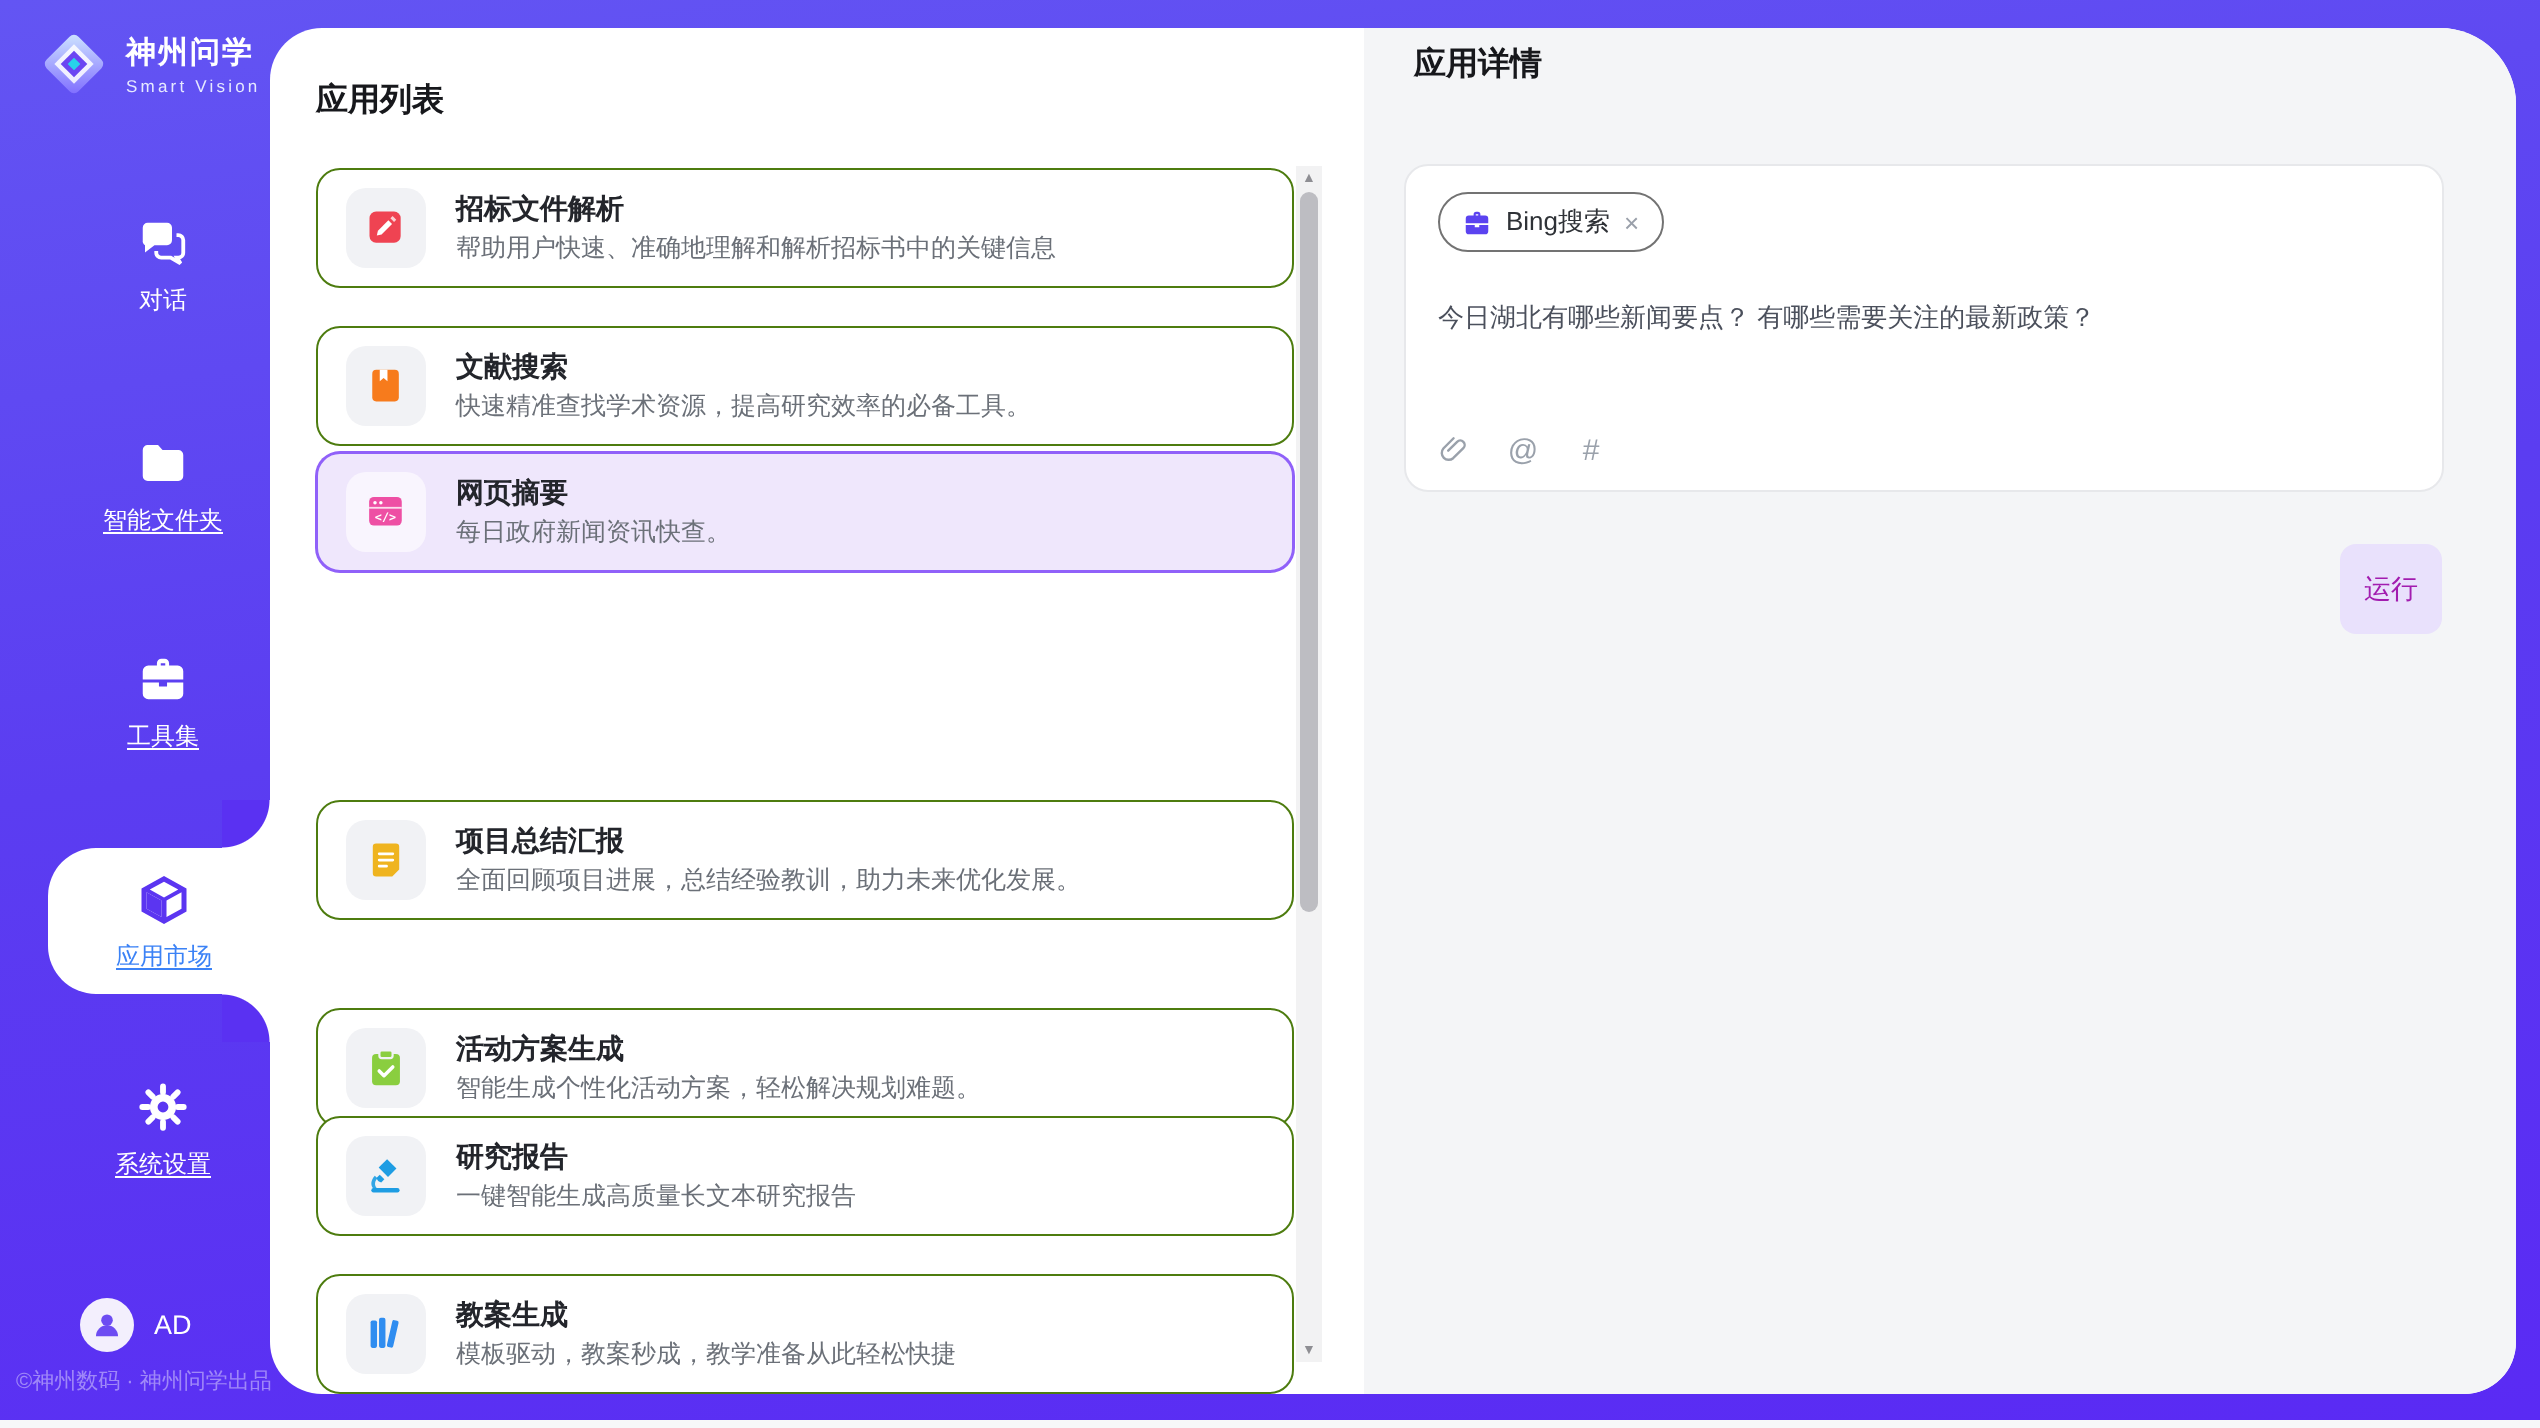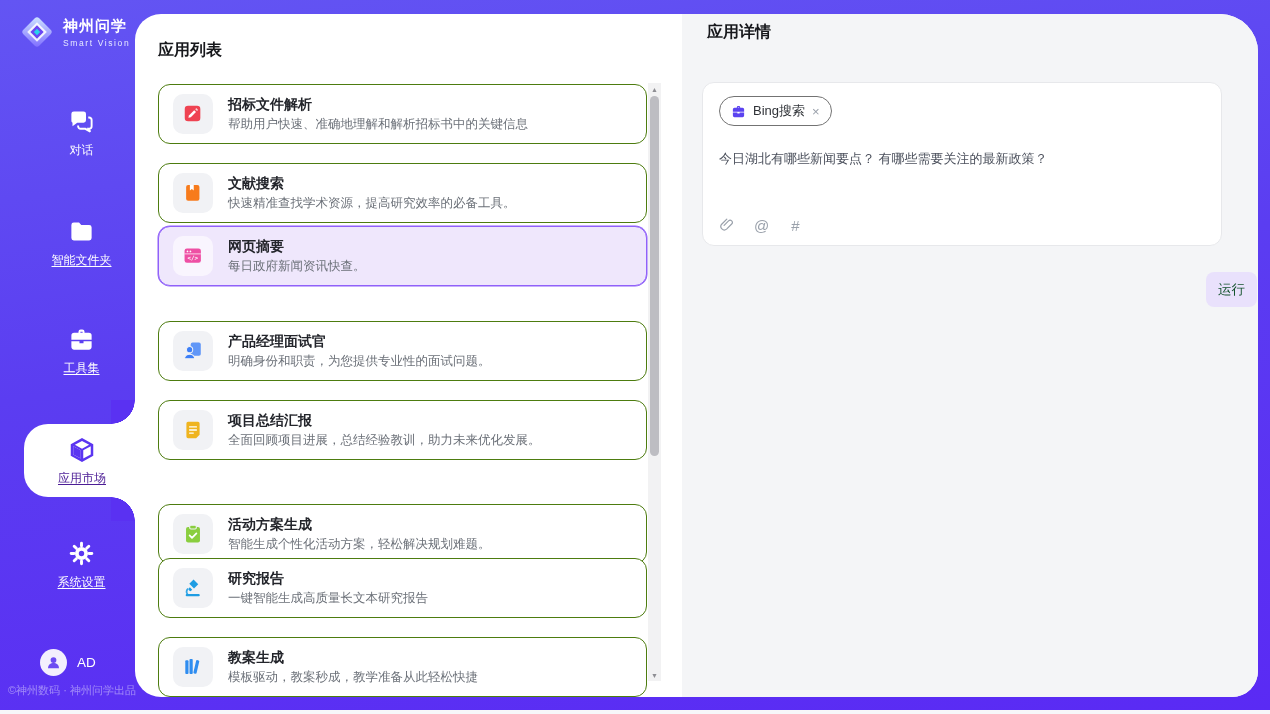--- a/index.html
+++ b/index.html
@@ -17,21 +17,21 @@
   .nav-item { position:absolute; left:0; width:135px; display:flex; flex-direction:column; align-items:center; gap:7px;
               color:#fff; cursor:pointer;padding-left:28px; }
   .nav-item .nav-ic { width:27px; height:27px; color:#fff; }
   .nav-label { font-size:12px; color:#fff; }
   .nav-label.u { text-decoration:underline; text-underline-offset:2px; }
 
   .nav-blob { position:absolute; left:24px; top:424px; width:116px; height:73px; background:#ffffff;
               border-radius:24px 0 0 24px; display:flex; flex-direction:column; align-items:center;
               justify-content:center; gap:5px; cursor:pointer; }
   .nav-blob .nav-ic { width:30px; height:30px; color:#5b35f1; }
-  .nav-blob .nav-label { color:#4c1d95; }
+  .nav-blob .nav-label { color:#3b82f6; }
   .fillet { position:absolute; left:111px; width:24px; height:24px; }
   .fillet.top { top:400px; background:radial-gradient(circle 24px at 0 0,#5a31f2 0 23.5px,#ffffff 24px); }
   .fillet.bot { top:497px; background:radial-gradient(circle 24px at 0 100%,#5a31f2 0 23.5px,#ffffff 24px); }
 
   .user-row { position:absolute; left:40px; top:649px; display:flex; align-items:center; gap:10px; }
   .avatar { width:27px; height:27px; border-radius:50%; background:#f3effd; display:flex; align-items:center; justify-content:center; }
   .avatar .av-ic { width:17px; height:17px; color:#6d4cf2; }
   .user-name { color:#fff; font-size:13.5px; }
   .side-footer { position:absolute; left:8px; top:683px; font-size:11px; color:rgba(255,255,255,.42); white-space:nowrap; }
 
@@ -63,22 +63,22 @@
   .detail-card { position:absolute; left:20px; top:68px; width:520px; height:164px; background:#fff;
                  border:1px solid #e7e8eb; border-radius:12px; }
   .chip { position:absolute; left:16px; top:13px; height:30px; display:inline-flex; align-items:center; gap:7px;
           padding:0 11px; border:1px solid #737373; border-radius:16px; background:#fff; cursor:pointer; }
   .chip .chip-ic { width:15px; height:15px; }
   .chip-label { font-size:13px; color:#2f3237; }
   .chip-close { font-size:13px; color:#9aa0aa; cursor:pointer; line-height:1; }
   .prompt-text { position:absolute; left:16px; top:66px; width:480px; font-size:13px; color:#4b505c; line-height:1.5; cursor:text; }
   .composer { position:absolute; left:16px; top:134px; display:flex; align-items:center; gap:17px; color:#9aa1ab; }
   .composer .cicon { width:17px; height:17px; font-size:15px; display:flex; align-items:center; justify-content:center; cursor:pointer; }
-  .run-btn { position:absolute; left:488px; top:258px; width:51px; height:35px; background:#e9e1fc; color:#14532d;
-             font-size:13.5px; border:none; border-radius:8px; cursor:pointer; display:flex; align-items:center; justify-content:center;margin-left:36px; }
+  .run-btn { position:absolute; left:488px; top:258px; width:51px; height:45px; background:#e9e1fc; color:#a21caf;
+             font-size:13.5px; border:none; border-radius:8px; cursor:pointer; display:flex; align-items:center; justify-content:center; }
 
   .bottom-strip { position:absolute; left:0; bottom:0; width:1270px; height:4px; background:#f7f7f9; }
 </style>
 </head>
 <body>
 
 <div class="page">
 
   <div class="logo">
     <span class="logo-mark"><svg viewBox="0 0 24 24" width="100%" height="100%" xmlns="http://www.w3.org/2000/svg">
@@ -194,35 +194,20 @@
               <rect x="2.8" y="9.2" width="17.8" height="1" fill="#fff" opacity=".8"></rect>
               <text x="11.7" y="16.8" font-size="6.4" font-weight="bold" fill="#fff" text-anchor="middle" font-family="DejaVu Sans Mono, monospace">&lt;/&gt;</text>
             </svg></span>
       </span>
       <span>
         <div class="app-name">网页摘要</div>
         <div class="app-desc">每日政府新闻资讯快查。</div>
       </span>
     </div>
 
-    <div class="app-card" style="top:307px">
-      <span class="app-icon-box">
-        <span class="ic" style="color: rgb(61, 127, 247);"><svg viewBox="0 0 24 24" width="100%" height="100%" xmlns="http://www.w3.org/2000/svg">
-              <rect x="9.5" y="2.8" width="11" height="14.5" rx="2" fill="currentColor" opacity=".8"></rect>
-              <g fill="currentColor" stroke="#f1f2f5" stroke-width="1.1">
-                <circle cx="8.3" cy="10.6" r="3.4"></circle>
-                <path d="M2.6 20.4a5.8 5.8 0 0 1 11.4 0z"></path>
-              </g>
-            </svg></span>
-      </span>
-      <span>
-        <div class="app-name">产品经理面试官</div>
-        <div class="app-desc">明确身份和职责，为您提供专业性的面试问题。</div>
-      </span>
-    </div>
 
     <div class="app-card" style="top:386px">
       <span class="app-icon-box">
         <span class="ic" style="color: rgb(239, 180, 31);"><svg viewBox="0 0 24 24" width="100%" height="100%" xmlns="http://www.w3.org/2000/svg">
               <path fill="currentColor" d="M4.8 4.8A1.8 1.8 0 0 1 6.6 3h10.8a1.8 1.8 0 0 1 1.8 1.8v12.4L15.4 21H6.6a1.8 1.8 0 0 1-1.8-1.8z"></path>
               <path stroke="#fff" stroke-width="1.5" stroke-linecap="round" d="M8.3 8.6h7.4M8.3 12h7.4M8.3 15.4h4"></path>
             </svg></span>
       </span>
       <span>
         <div class="app-name">项目总结汇报</div>

